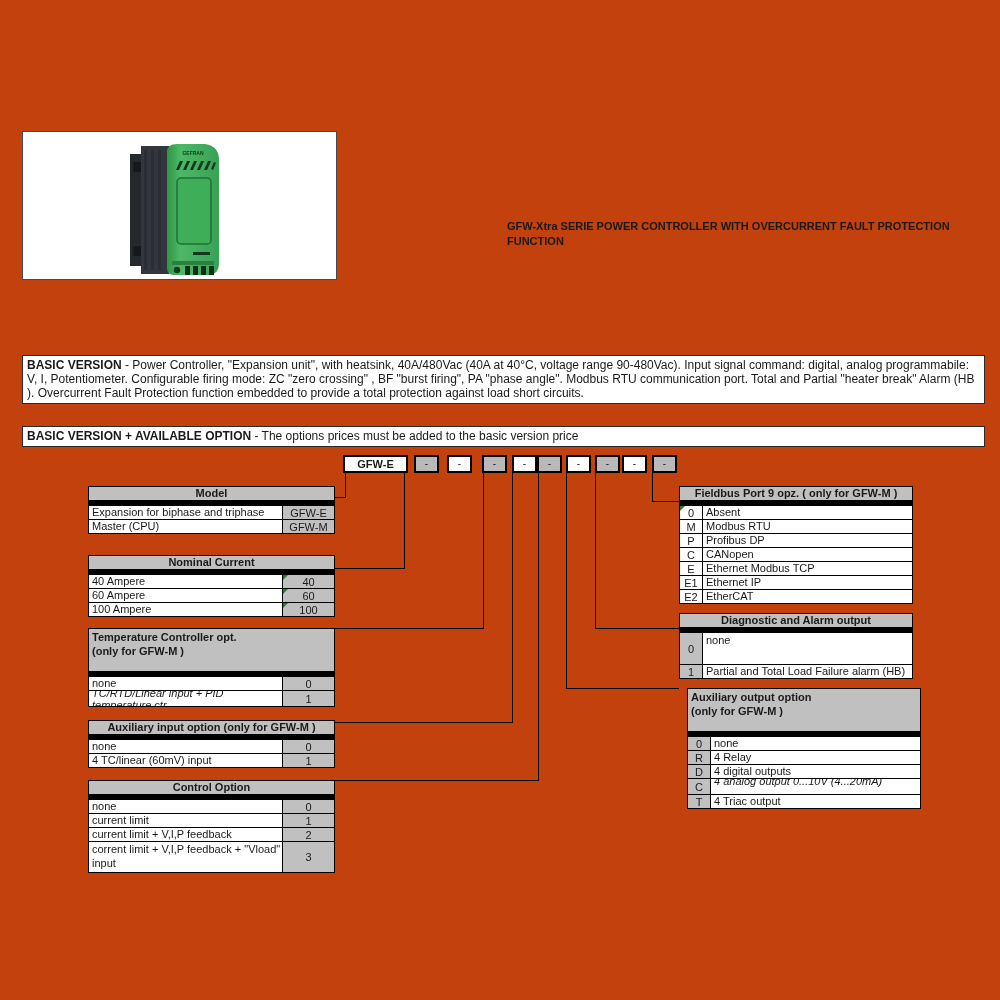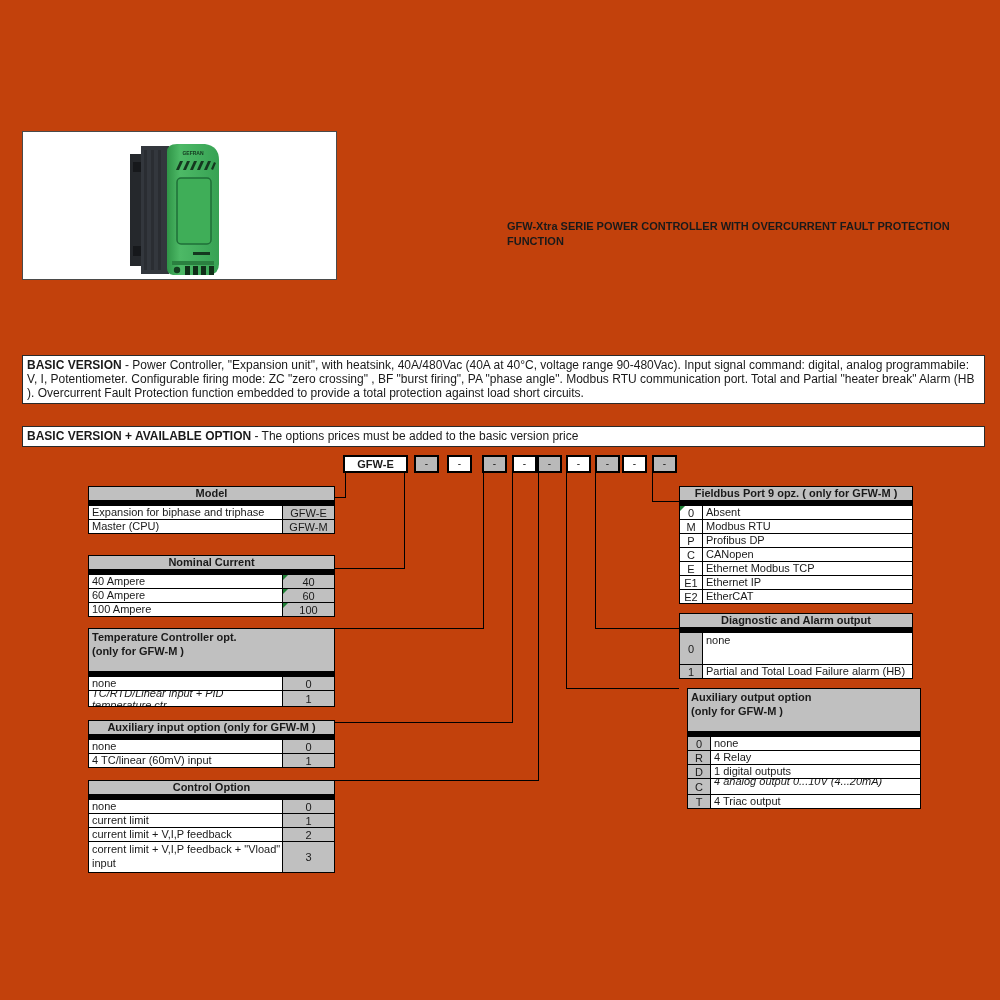--- a/index.html
+++ b/index.html
@@ -302,21 +302,21 @@
         <div class="row">
           <div class="cell-code">0</div>
           <div class="cell-label"><span class="inner">none</span></div>
         </div>
         <div class="row">
           <div class="cell-code">R</div>
           <div class="cell-label"><span class="inner">4 Relay</span></div>
         </div>
         <div class="row">
           <div class="cell-code">D</div>
-          <div class="cell-label"><span class="inner">1 digital outputs</span></div>
+          <div class="cell-label"><span class="inner">4 digital outputs</span></div>
         </div>
         <div class="row clip">
           <div class="cell-code">C</div>
           <div class="cell-label">
             <span class="inner">4 analog output 0...10V (4...20mA)</span>
           </div>
         </div>
         <div class="row">
           <div class="cell-code">T</div>
           <div class="cell-label"><span class="inner">4 Triac output</span></div>

